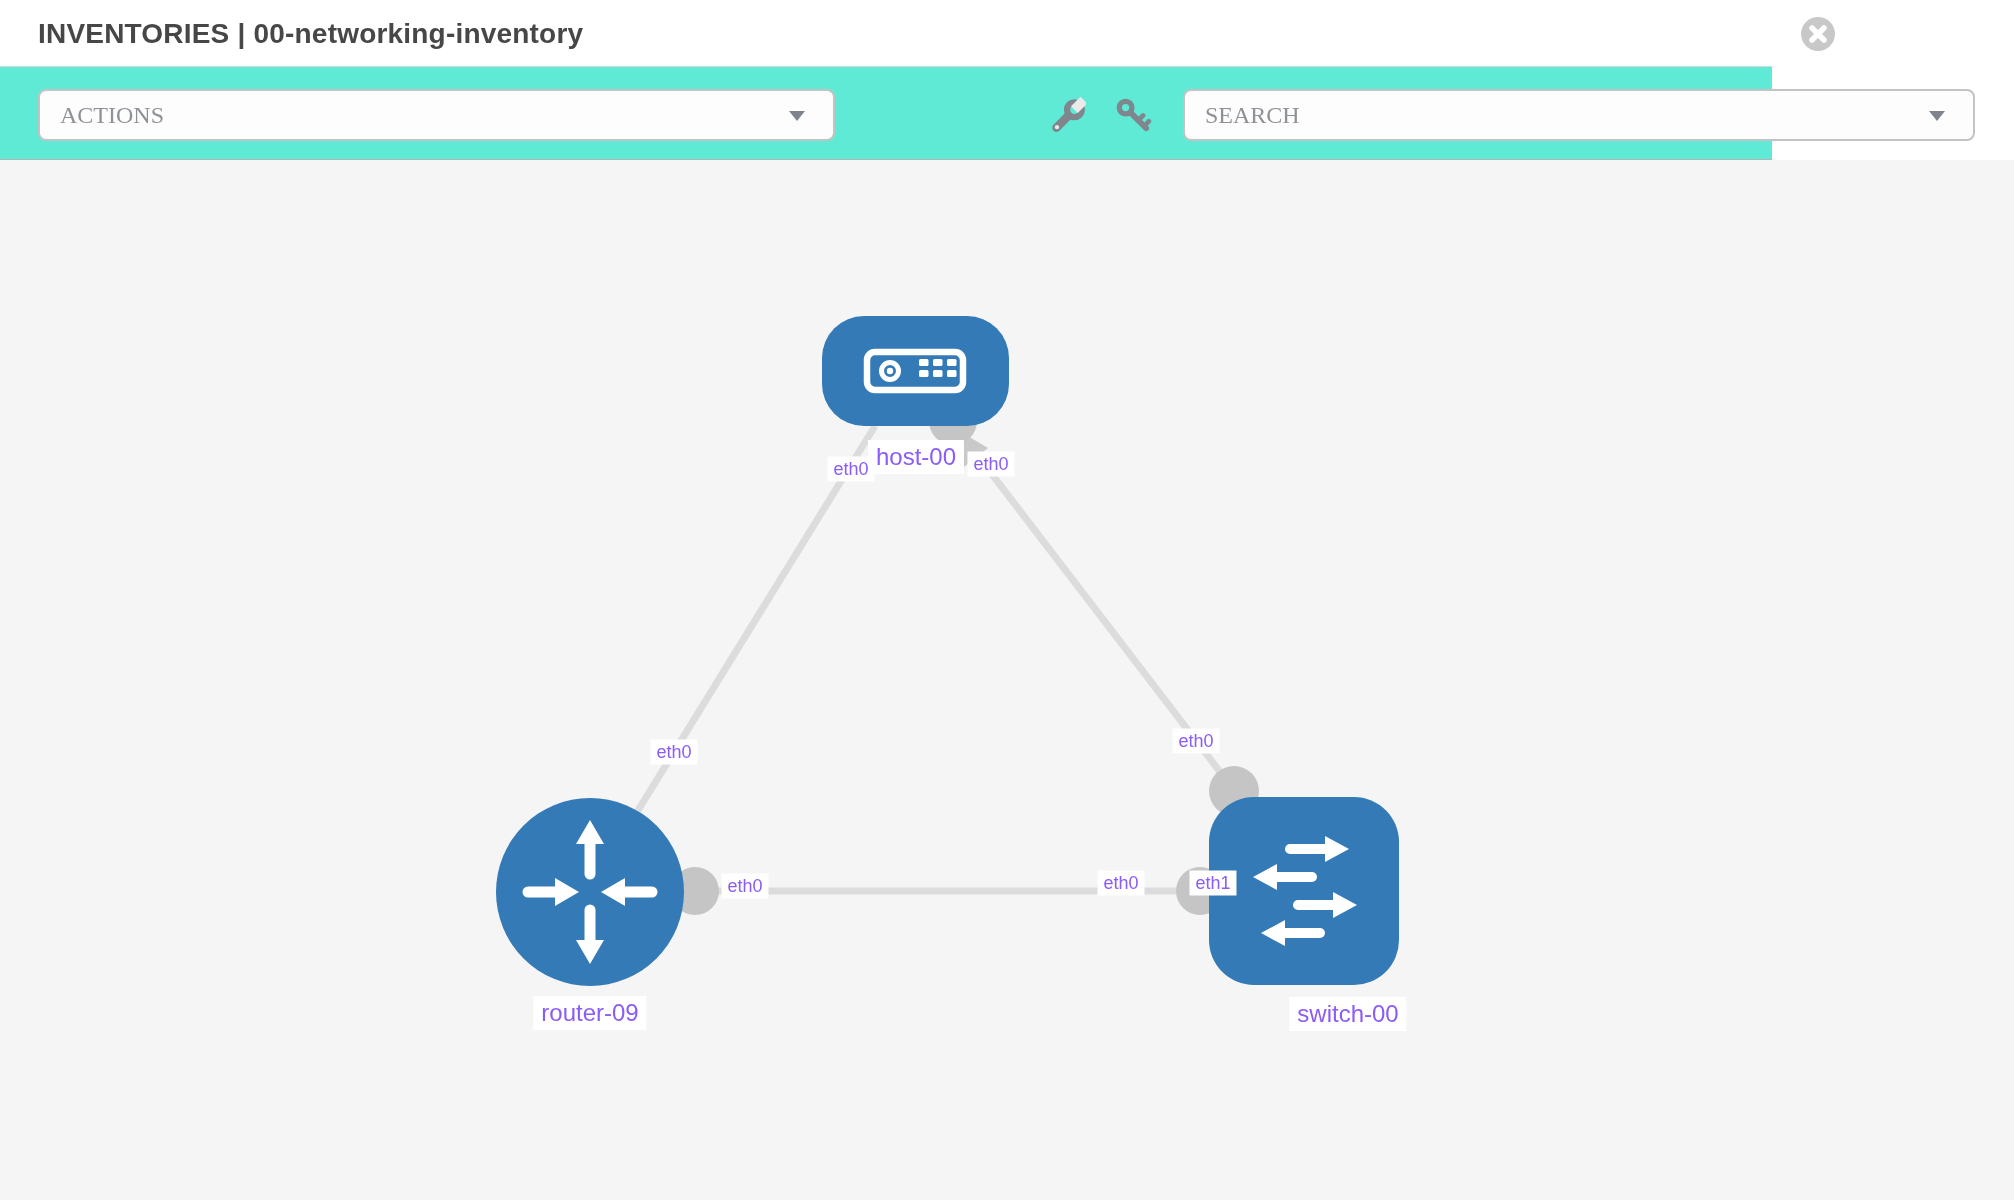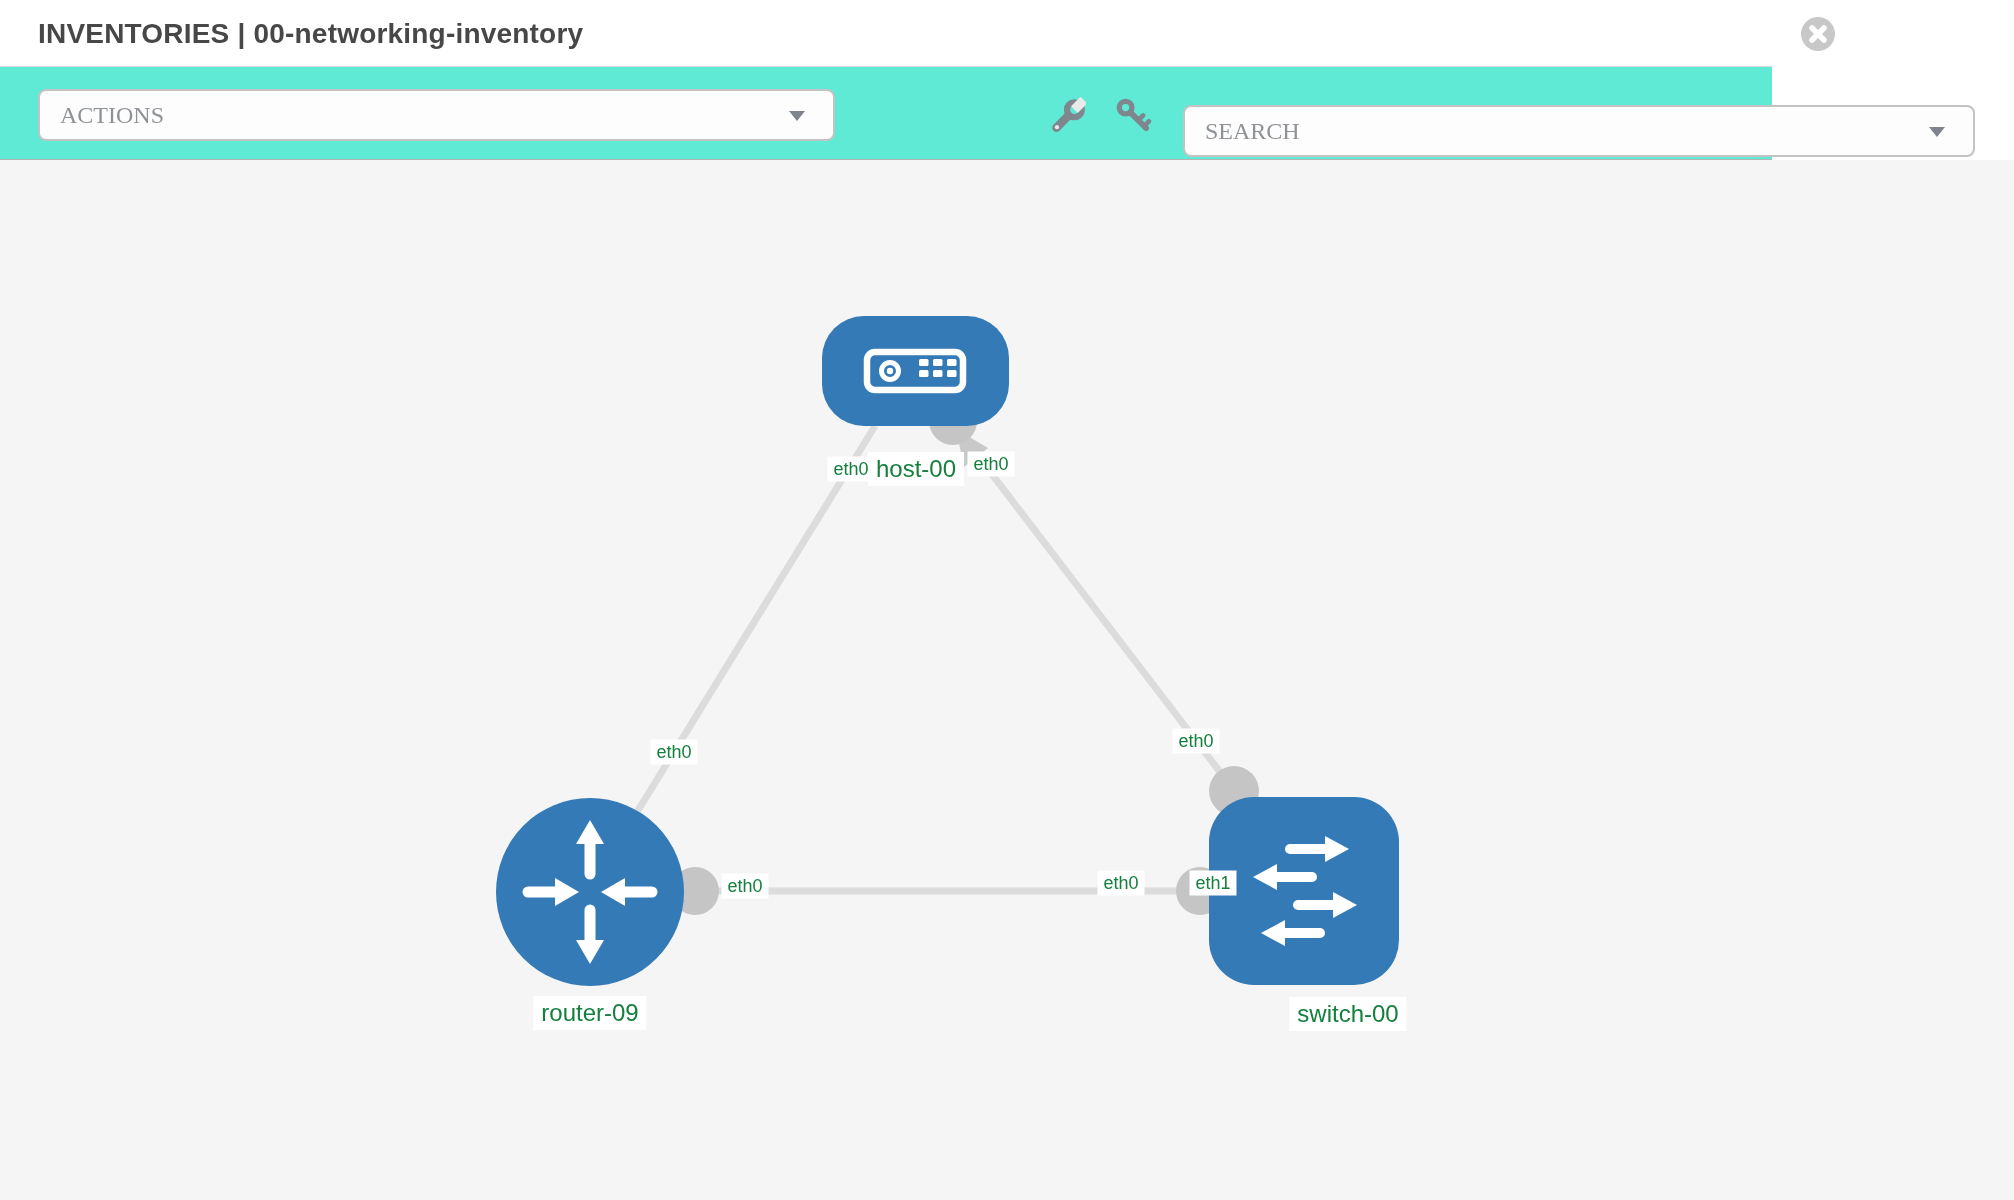--- a/index.html
+++ b/index.html
@@ -11,31 +11,31 @@
   
   .header{position:absolute;left:0;top:0;width:1860px;height:66px;background:#ffffff;}
   .page-title{position:absolute;left:38px;top:18px;font-size:28px;font-weight:bold;color:#474747;letter-spacing:.2px;}
   .close-btn{position:absolute;right:24px;top:16px;width:36px;height:36px;cursor:pointer;}
   
   .toolbar{position:absolute;left:0;top:66px;width:1772px;height:92px;background:#5eead4;
     border-top:1px solid #d9d9d9;border-bottom:2px solid #b4b4b4;font-family:Liberation Serif, serif;}
   .combo{position:absolute;height:52px;background:#fdfdfd;border:2px solid #c3c3c3;border-radius:8px;
     box-sizing:border-box;cursor:pointer;}
   .combo-actions{left:38px;top:22px;width:797px;}
-  .combo-search{left:1183px;top:38px;width:792px;}
+  .combo-search{left:1183px;top:22px;width:792px;}
   .combo-label{position:absolute;left:20px;top:0;line-height:48px;font-size:24px;color:#8e9297;}
   .caret{position:absolute;right:28px;top:20px;width:0;height:0;
     border-left:8px solid transparent;border-right:8px solid transparent;border-top:10px solid #7d848b;}
   .tool-icon{position:absolute;top:29px;width:38px;height:38px;cursor:pointer;}
   .tool-wrench{left:1048px;}
   .tool-key{left:1114px;}
   
   .canvas{position:absolute;left:0;top:160px;width:2014px;height:1040px;background:#f5f5f5;}
   .canvas svg.graph{position:absolute;left:0;top:0;}
-  .label{position:absolute;transform:translate(-50%,-50%);background:#ffffff;color:#15803d;white-space:nowrap;}
+  .label{position:absolute;transform:translate(-50%,-50%);background:#ffffff;color:#8b5cf6;white-space:nowrap;}
   .label.node{font-size:24px;padding:3px 8px;}
   .label.interface{font-size:18px;padding:2px 6px;}
 </style>
 </head>
 <body>
 
 <div class="header">
   <div class="page-title">INVENTORIES | 00-networking-inventory</div>
   <div class="close-btn">
     <svg width="36" height="36" viewBox="0 0 36 36">
@@ -126,21 +126,21 @@
         <polygon points="1253,877 1277,864 1277,890" stroke="none"></polygon>
         <line x1="1298" y1="905" x2="1334" y2="905"></line>
         <polygon points="1357,905 1333,892 1333,918" stroke="none"></polygon>
         <line x1="1320" y1="933" x2="1284" y2="933"></line>
         <polygon points="1261,933 1285,920 1285,946" stroke="none"></polygon>
       </g>
     </g>
   </svg>
 
   <div id="labels">
-      <span class="label node" style="left: 916px; top: 309px;">host-00</span>
+      <span class="label node" style="left: 916px; top: 297px;">host-00</span>
       <span class="label node" style="left: 590px; top: 853px;">router-09</span>
       <span class="label node" style="left: 1303px; top: 854px; margin-left: 45px;">switch-00</span>
       <span class="label interface" style="left: 851px; top: 309px;">eth0</span>
       <span class="label interface" style="left: 991px; top: 304px;">eth0</span>
       <span class="label interface" style="left: 674px; top: 592px;">eth0</span>
       <span class="label interface" style="left: 1196px; top: 581px;">eth0</span>
       <span class="label interface" style="left: 745px; top: 726px;">eth0</span>
       <span class="label interface" style="left: 1121px; top: 723px;">eth0</span>
       <span class="label interface" style="left: 1213px; top: 723px;">eth1</span>
     </div>

